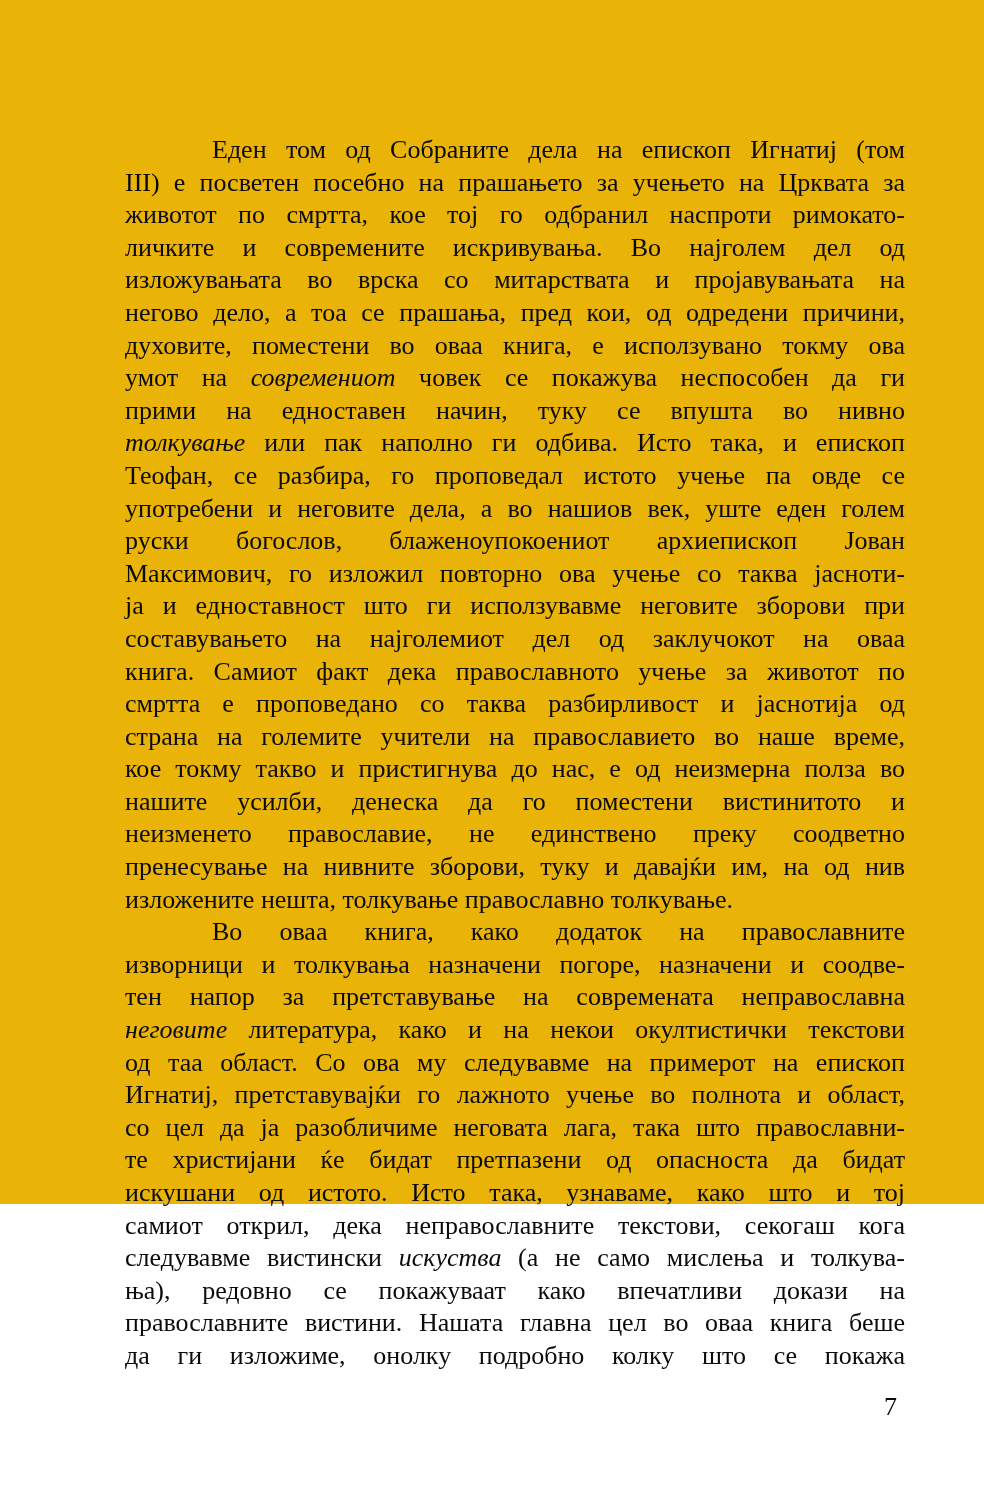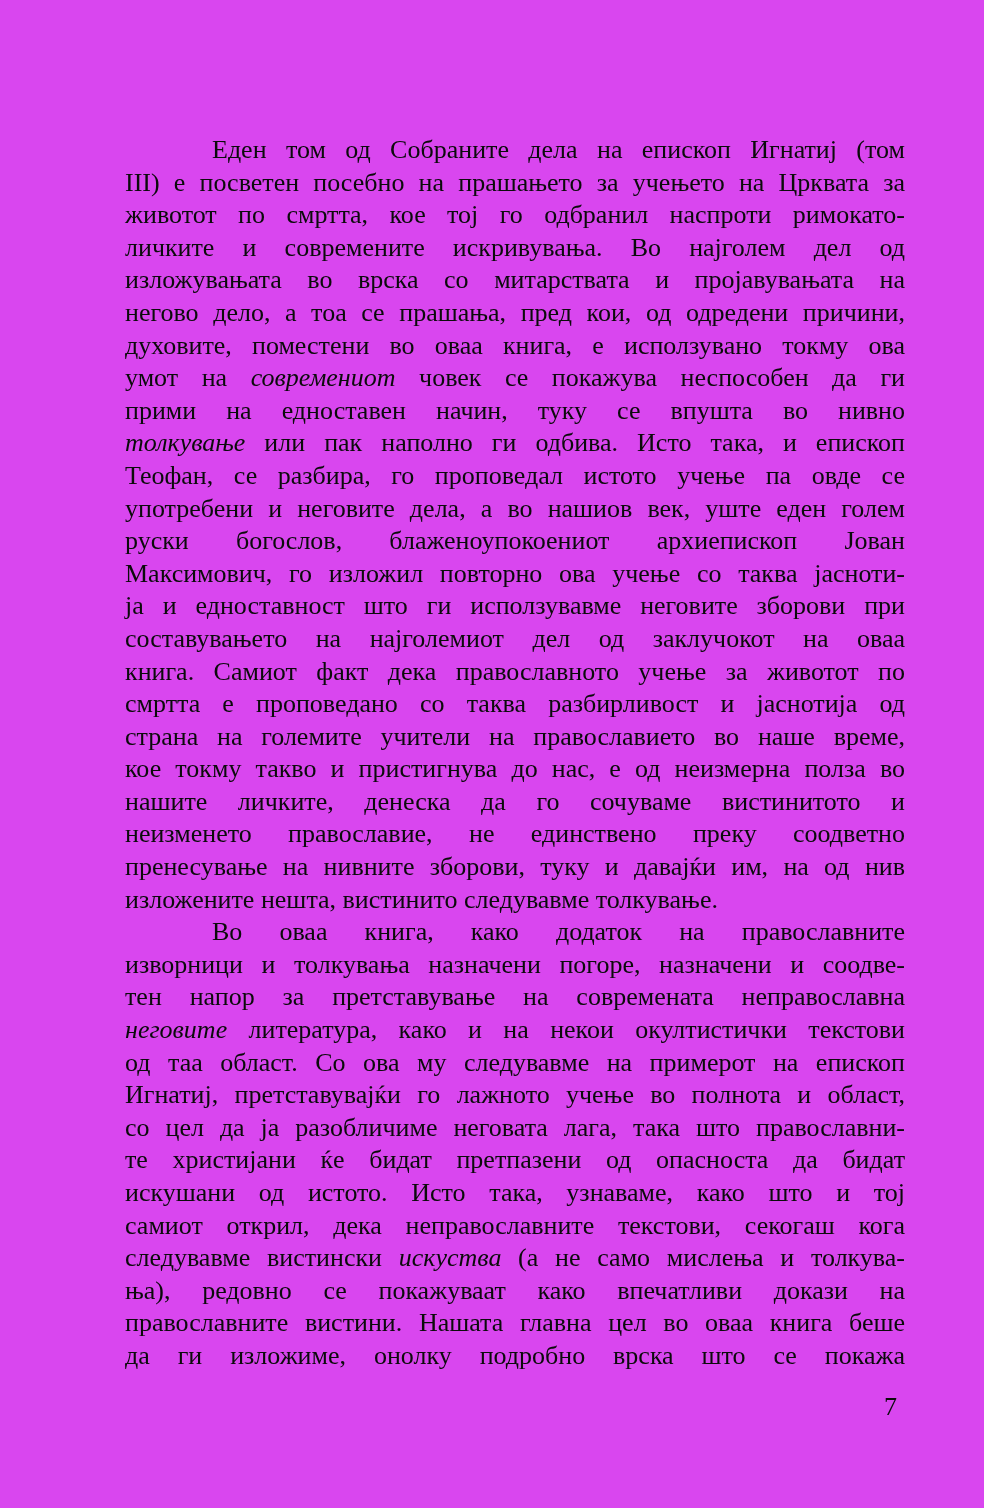--- a/index.html
+++ b/index.html
@@ -5,22 +5,22 @@
   * { margin: 0; padding: 0; box-sizing: border-box; }
   html, body {
     width: 984px;
     height: 1508px;
     background: #ffffff;
     overflow: hidden;
   }
   .page {
     position: relative;
     width: 984px;
-    height: 1508px;
-    background: #d946ef;
+    height: 1204px;
+    background: #eab308;
     font-family: "Liberation Serif", "DejaVu Serif", serif;
     color: #0b0b0b;
   }
   .text-block {
     position: absolute;
     left: 125px;
     top: 134px;
     width: 780px;
     font-size: 26px;
     line-height: 32.6px;
@@ -69,33 +69,33 @@
       <div class="line"><span>Теофан, се разбира, го проповедал истото учење па овде се</span></div>
       <div class="line"><span>употребени и неговите дела, а во нашиов век, уште еден голем</span></div>
       <div class="line"><span>руски богослов, блаженоупокоениот архиепископ Јован</span></div>
       <div class="line"><span>Максимович, го изложил повторно ова учење со таква јасноти-</span></div>
       <div class="line"><span>ја и едноставност што ги исползувавме неговите зборови при</span></div>
       <div class="line"><span>составувањето на најголемиот дел од заклучокот на оваа</span></div>
       <div class="line"><span>книга. Самиот факт дека православното учење за животот по</span></div>
       <div class="line"><span>смртта е проповедано со таква разбирливост и јаснотија од</span></div>
       <div class="line"><span>страна на големите учители на православието во наше време,</span></div>
       <div class="line"><span>кое токму такво и пристигнува до нас, е од неизмерна полза во</span></div>
-      <div class="line"><span>нашите личките, денеска да го сочуваме вистинитото и</span></div>
+      <div class="line"><span>нашите усилби, денеска да го поместени вистинитото и</span></div>
       <div class="line"><span>неизменето православие, не единствено преку соодветно</span></div>
       <div class="line"><span>пренесување на нивните зборови, туку и давајќи им, на од нив</span></div>
-      <div class="line para-end"><span>изложените нешта, вистинито следувавме толкување.</span></div>
+      <div class="line para-end"><span>изложените нешта, толкување православно толкување.</span></div>
       <div class="line indent"><span>Во оваа книга, како додаток на православните</span></div>
       <div class="line"><span>изворници и толкувања назначени погоре, назначени и соодве-</span></div>
       <div class="line"><span>тен напор за претставување на современата неправославна</span></div>
       <div class="line"><i>неговите</i><span> литература, како и на некои окултистички текстови</span></div>
       <div class="line"><span>од таа област. Со ова му следувавме на примерот на епископ</span></div>
       <div class="line"><span>Игнатиј, претставувајќи го лажното учење во полнота и област,</span></div>
       <div class="line"><span>со цел да ја разобличиме неговата лага, така што православни-</span></div>
       <div class="line"><span>те христијани ќе бидат претпазени од опасноста да бидат</span></div>
       <div class="line"><span>искушани од истото. Исто така, узнаваме, како што и тој</span></div>
       <div class="line"><span>самиот открил, дека неправославните текстови, секогаш кога</span></div>
       <div class="line"><span>следувавме вистински </span><i>искуства</i><span> (а не само мислења и толкува-</span></div>
       <div class="line"><span>ња), редовно се покажуваат како впечатливи докази на</span></div>
       <div class="line"><span>православните вистини. Нашата главна цел во оваа книга беше</span></div>
-      <div class="line"><span>да ги изложиме, онолку подробно врска што се покажа</span></div>
+      <div class="line"><span>да ги изложиме, онолку подробно колку што се покажа</span></div>
     </div>
   <div class="page-number">7</div>
 </div>
 
 </body></html>

